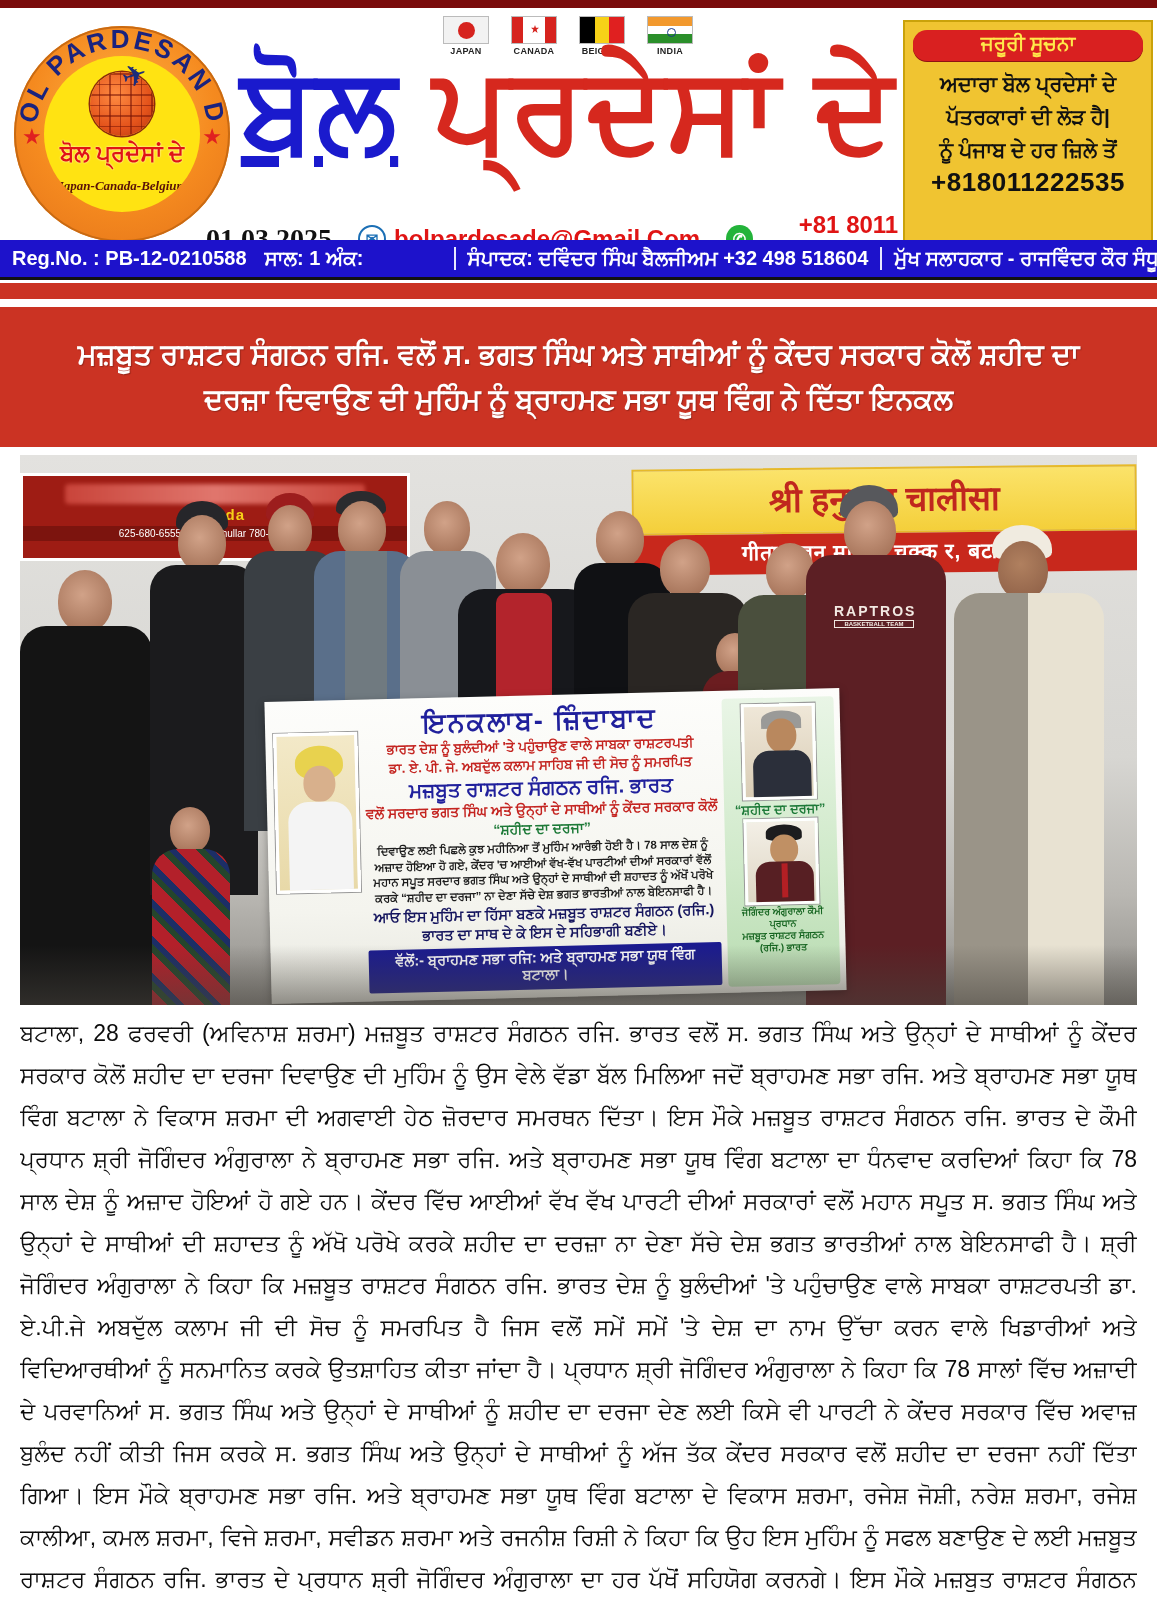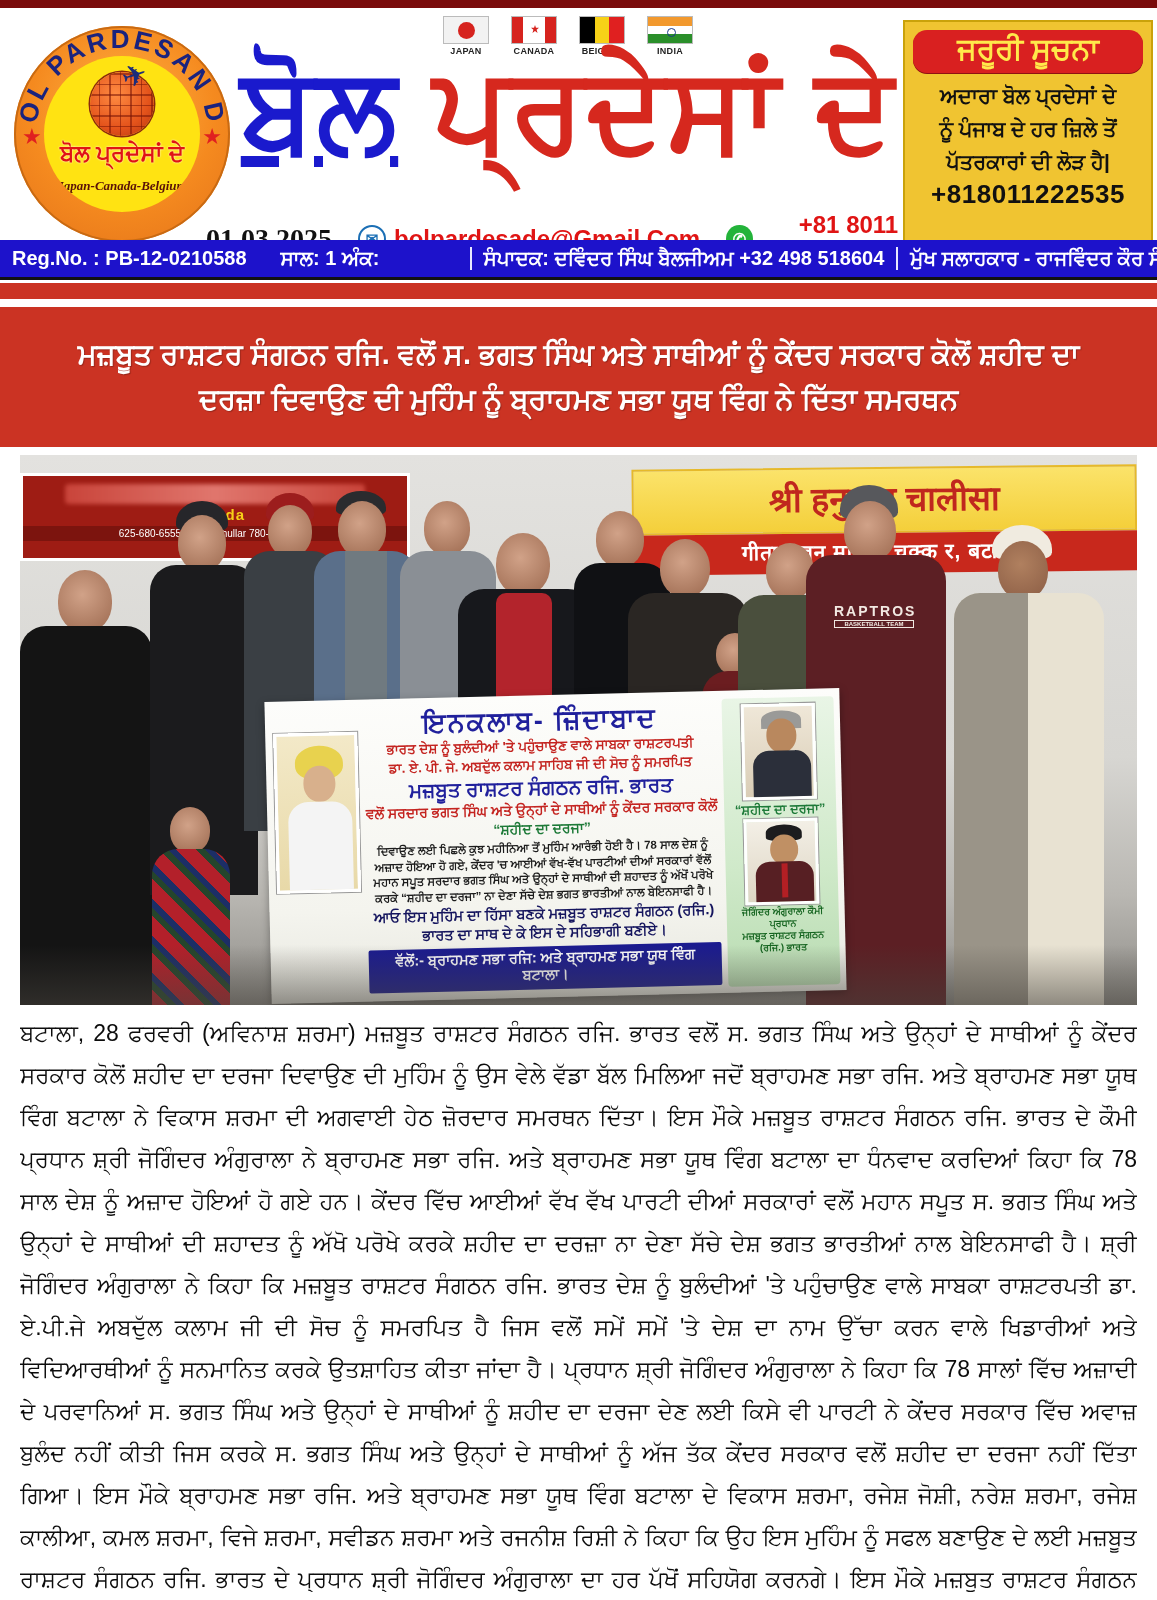--- a/index.html
+++ b/index.html
@@ -60,31 +60,31 @@
   .contact-item{display:flex;align-items:center;gap:8px;font-size:24px;font-weight:bold;color:#e01414;}
   .mail-ico{width:28px;height:28px;border-radius:50%;border:2px solid #1b6fb5;color:#1b6fb5;
             display:flex;align-items:center;justify-content:center;font-size:15px;background:#fff;}
   .phone-ico{width:28px;height:28px;border-radius:50%;background:#23b33a;color:#fff;
              display:flex;align-items:center;justify-content:center;font-size:16px;}
 
   
   .notice{position:absolute;right:4px;top:12px;width:250px;height:228px;background:var(--notice-yellow);
           border:2px solid #caa20a;padding-top:4px;}
   .notice-header{margin:4px 8px 6px 8px;background:var(--notice-red);border-radius:14px;
-                 text-align:center;font-size:30px;font-weight:bold;color:var(--notice-header-text);
+                 text-align:center;font-size:20px;font-weight:bold;color:var(--notice-header-text);
                  padding:2px 0 6px 0;box-shadow:0 1px 0 #8e1212;}
   .notice-line{text-align:center;font-size:21px;font-weight:bold;color:#111;line-height:33px;}
   .notice-line.phone{font-size:26px;letter-spacing:.5px;}
 
   
   .reg-bar{position:absolute;left:0;top:240px;width:1157px;height:40px;background:var(--bar-blue);
            border-bottom:3px solid #111;display:flex;align-items:center;color:#fff;font-weight:bold;}
   .reg-seg{padding:0 12px;font-size:20px;white-space:nowrap;}
   .reg-seg.sep{border-left:2px solid #e8e8ff;text-align:center;}
-  .reg-left{display:flex;gap:34px;}
+  .reg-left{display:flex;gap:18px;}
 
   
   .red-strip{position:absolute;left:0;top:283px;width:1157px;height:16px;background:var(--headline-bg);}
   .headline-block{position:absolute;left:0;top:307px;width:1157px;height:140px;background:var(--headline-bg);
                   display:flex;align-items:center;justify-content:center;}
   .headline{width:1020px;text-align:center;font-size:29px;font-weight:bold;color:#fff;line-height:45px;
             text-shadow:1px 1px 1px rgba(0,0,0,.25);}
 
   
   .photo{position:absolute;left:20px;top:455px;width:1117px;height:550px;overflow:hidden;
@@ -207,39 +207,39 @@
         <span class="contact-item">
           <span class="phone-ico">✆</span>
           <span>+81 8011 222535</span>
         </span>
       </div>
     </div>
 
     <div class="notice">
       <div class="notice-header">ਜਰੂਰੀ ਸੂਚਨਾ</div>
       <div class="notice-line">ਅਦਾਰਾ ਬੋਲ ਪ੍ਰਦੇਸਾਂ ਦੇ</div>
+      <div class="notice-line">ਪੱਤਰਕਾਰਾਂ ਦੀ ਲੋੜ ਹੈ|</div>
       <div class="notice-line">ਨੂੰ ਪੰਜਾਬ ਦੇ ਹਰ ਜ਼ਿਲੇ ਤੋਂ</div>
-      <div class="notice-line">ਪੱਤਰਕਾਰਾਂ ਦੀ ਲੋੜ ਹੈ|</div>
       <div class="notice-line phone">+818011222535</div>
     </div>
   </div>
 
   <div class="reg-bar">
     <div class="reg-seg reg-left">
       <span>Reg.No. : PB-12-0210588</span>
       <span>ਸਾਲ: 1  ਅੰਕ:</span>
     </div>
     <div class="reg-seg sep" style="margin-left:78px;">ਸੰਪਾਦਕ: ਦਵਿੰਦਰ ਸਿੰਘ ਬੈਲਜੀਅਮ +32 498 518604</div>
     <div class="reg-seg sep">ਮੁੱਖ ਸਲਾਹਕਾਰ - ਰਾਜਵਿੰਦਰ ਕੌਰ ਸੰਧੂ</div>
   </div>
 
   <div class="red-strip"></div>
 
   <div class="headline-block">
-    <div class="headline">ਮਜ਼ਬੂਤ ਰਾਸ਼ਟਰ ਸੰਗਠਨ ਰਜਿ. ਵਲੋਂ ਸ. ਭਗਤ ਸਿੰਘ ਅਤੇ ਸਾਥੀਆਂ ਨੂੰ ਕੇਂਦਰ ਸਰਕਾਰ ਕੋਲੋਂ ਸ਼ਹੀਦ ਦਾ ਦਰਜ਼ਾ ਦਿਵਾਉਣ ਦੀ ਮੁਹਿੰਮ ਨੂੰ ਬ੍ਰਾਹਮਣ ਸਭਾ ਯੂਥ ਵਿੰਗ ਨੇ ਦਿੱਤਾ ਸਮਰਥਨ</div>
+    <div class="headline">ਮਜ਼ਬੂਤ ਰਾਸ਼ਟਰ ਸੰਗਠਨ ਰਜਿ. ਵਲੋਂ ਸ. ਭਗਤ ਸਿੰਘ ਅਤੇ ਸਾਥੀਆਂ ਨੂੰ ਕੇਂਦਰ ਸਰਕਾਰ ਕੋਲੋਂ ਸ਼ਹੀਦ ਦਾ ਦਰਜ਼ਾ ਦਿਵਾਉਣ ਦੀ ਮੁਹਿੰਮ ਨੂੰ ਬ੍ਰਾਹਮਣ ਸਭਾ ਯੂਥ ਵਿੰਗ ਨੇ ਦਿੱਤਾ ਇਨਕਲ</div>
   </div>
 
   <div class="photo">
 
     <div class="wall-sign">
       <div class="blur-line"></div>
       <div class="l2">Canada</div>
       <div class="l3">625-680-6555, Kartik Khullar 780-994-0123</div>
     </div>
 

